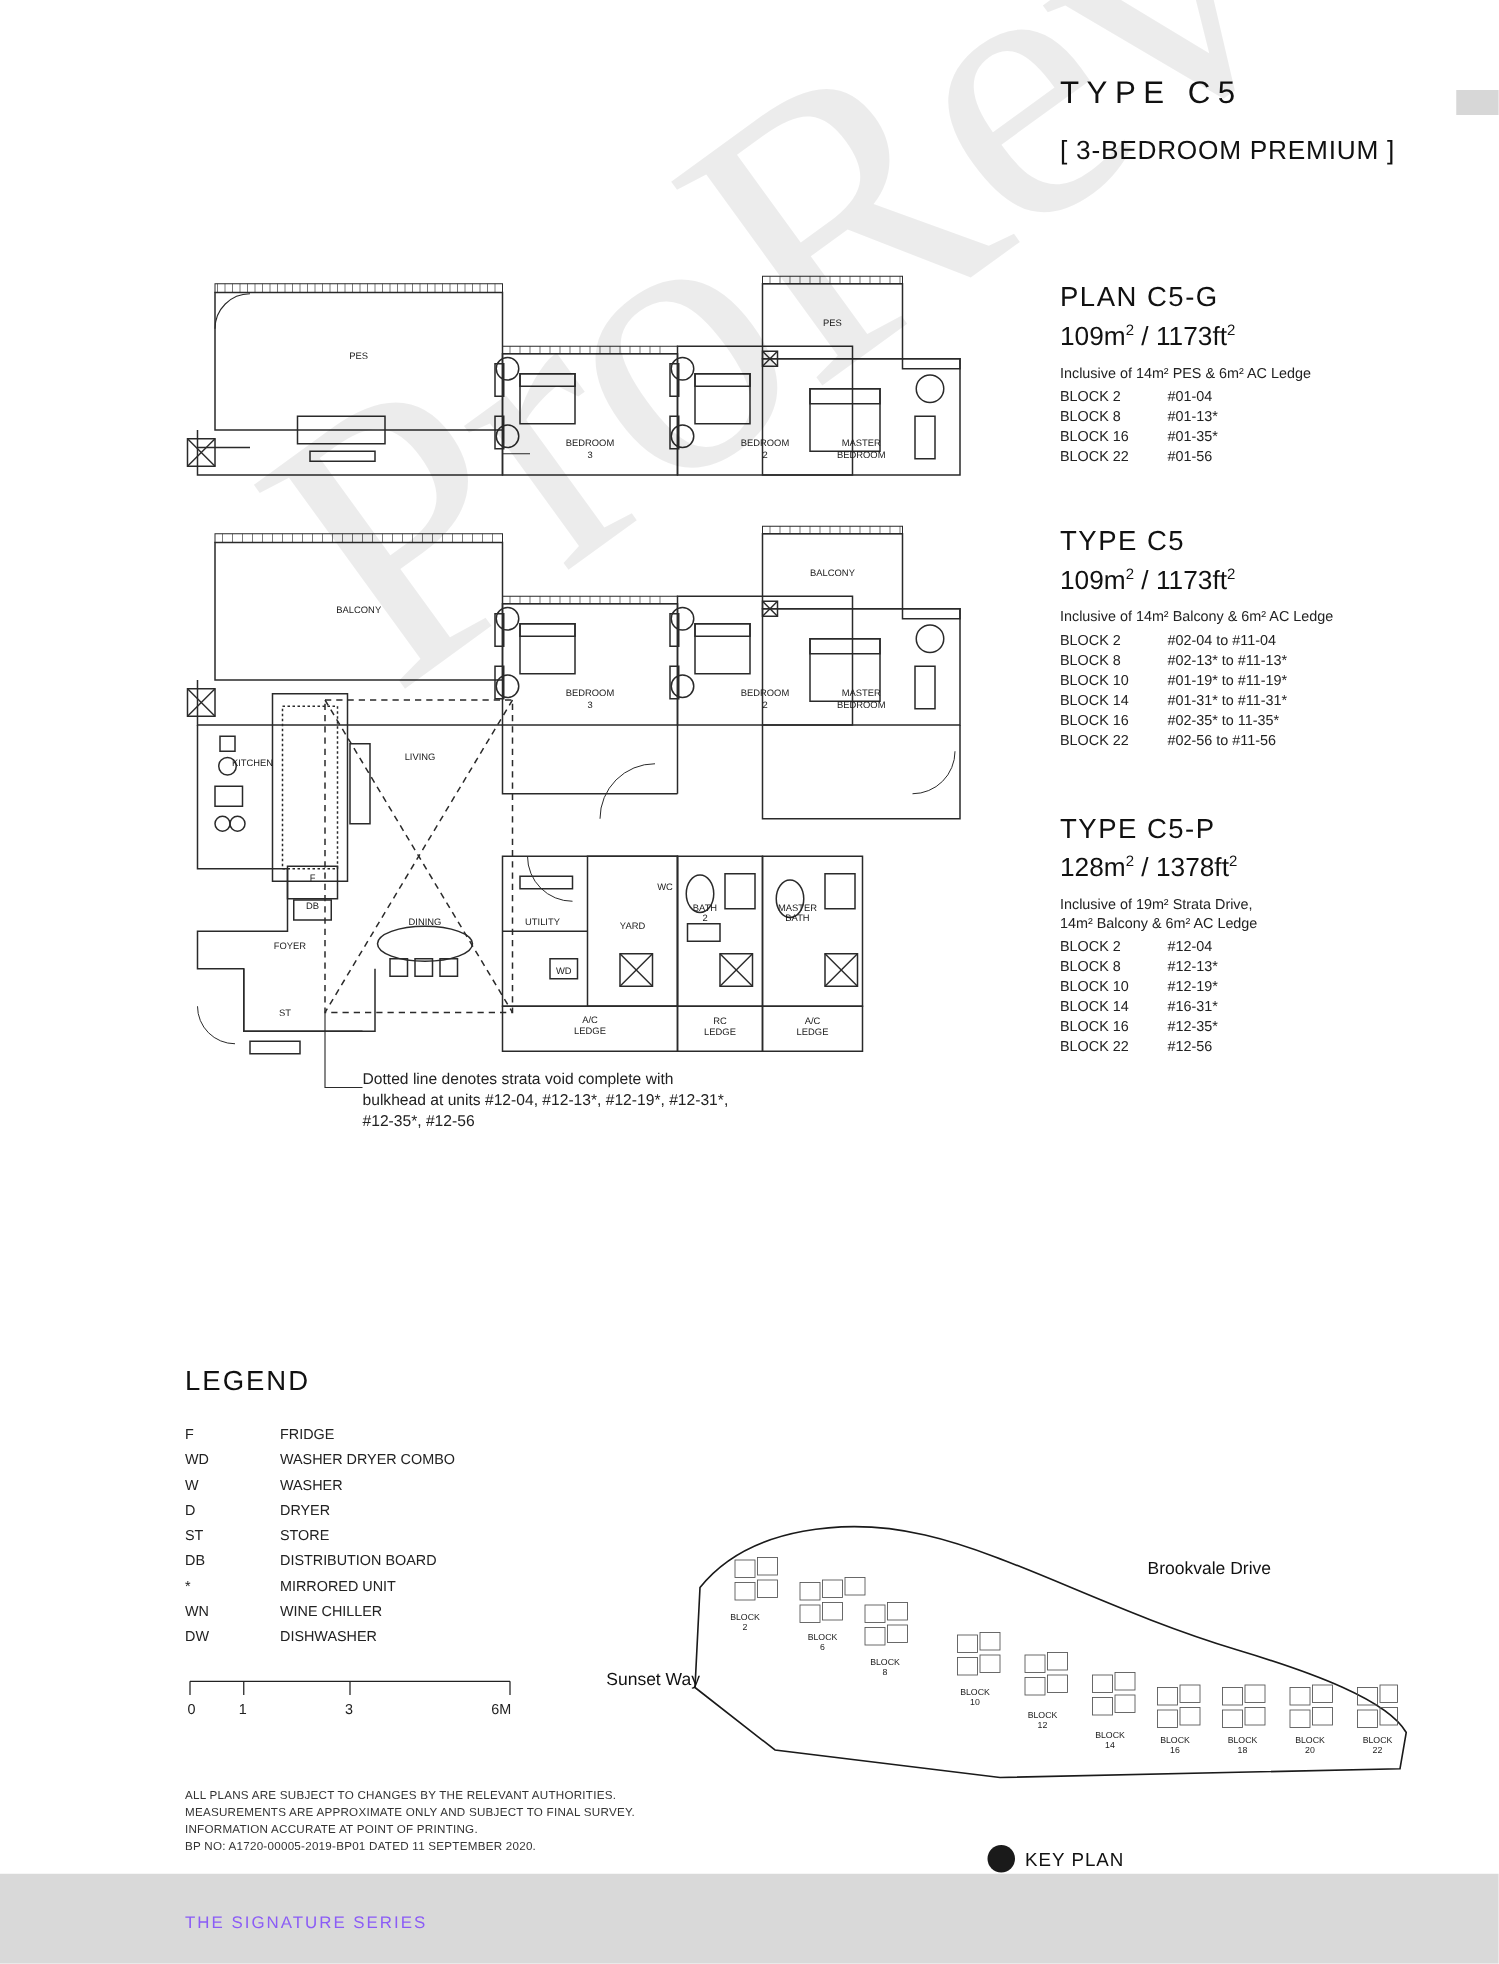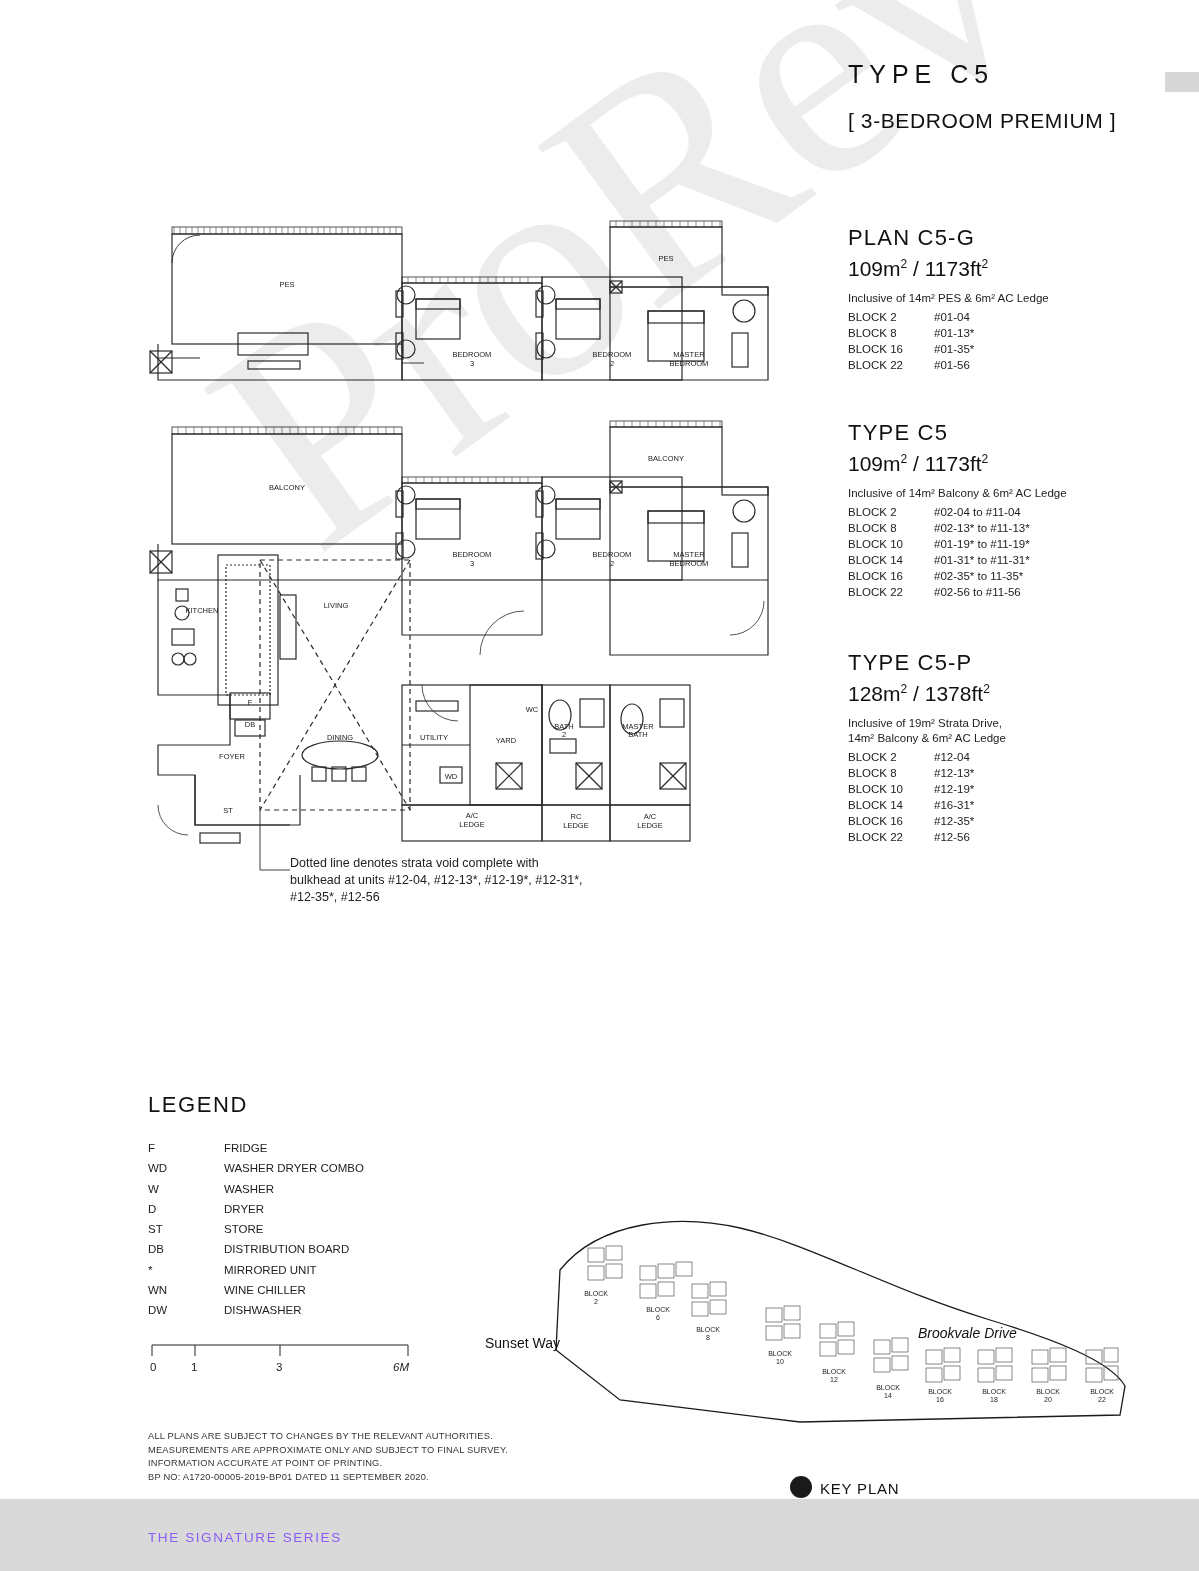--- a/index.html
+++ b/index.html
@@ -719,21 +719,21 @@
     <line x1="2" y1="2" x2="2" y2="13" stroke="#222" stroke-width="1"></line>
     <line x1="45" y1="2" x2="45" y2="13" stroke="#222" stroke-width="1"></line>
     <line x1="130" y1="2" x2="130" y2="13" stroke="#222" stroke-width="1"></line>
     <line x1="258" y1="2" x2="258" y2="13" stroke="#222" stroke-width="1"></line>
     <line x1="2" y1="2" x2="258" y2="2" stroke="#222" stroke-width="1"></line>
   </svg>
   <div class="labels">
     <span style="left:0px;">0</span>
     <span style="left:41px;">1</span>
     <span style="left:126px;">3</span>
-    <span style="left:243px;font-style:italic;">6M</span>
+    <span style="left:243px;">6M</span>
   </div>
 </div>
 
 <div class="disclaimer">
   <div>ALL PLANS ARE SUBJECT TO CHANGES BY THE RELEVANT AUTHORITIES.</div>
   <div>MEASUREMENTS ARE APPROXIMATE ONLY AND SUBJECT TO FINAL SURVEY.</div>
   <div>INFORMATION ACCURATE AT POINT OF PRINTING.</div>
   <div>BP NO: A1720-00005-2019-BP01 DATED 11 SEPTEMBER 2020.</div>
 </div>
 
@@ -812,18 +812,18 @@
       <text x="524" y="194">BLOCK</text>
       <text x="524" y="202">18</text>
       <text x="578" y="194">BLOCK</text>
       <text x="578" y="202">20</text>
       <text x="632" y="194">BLOCK</text>
       <text x="632" y="202">22</text>
     </g>
   </svg>
 </div>
 <div class="kp-text" style="left:485px; top:1335px;">Sunset Way</div>
-<div class="kp-text" style="left:918px; top:1325px;font-style:italic;">Brookvale Drive</div>
+<div class="kp-text" style="left:918px; top:1246px;">Brookvale Drive</div>
 <div class="keyplan-dot"></div>
 <div class="keyplan-label">KEY PLAN</div>
 
 <div class="footer-bar"></div>
 <div class="footer-text">THE SIGNATURE SERIES</div>
 
 </body></html>

